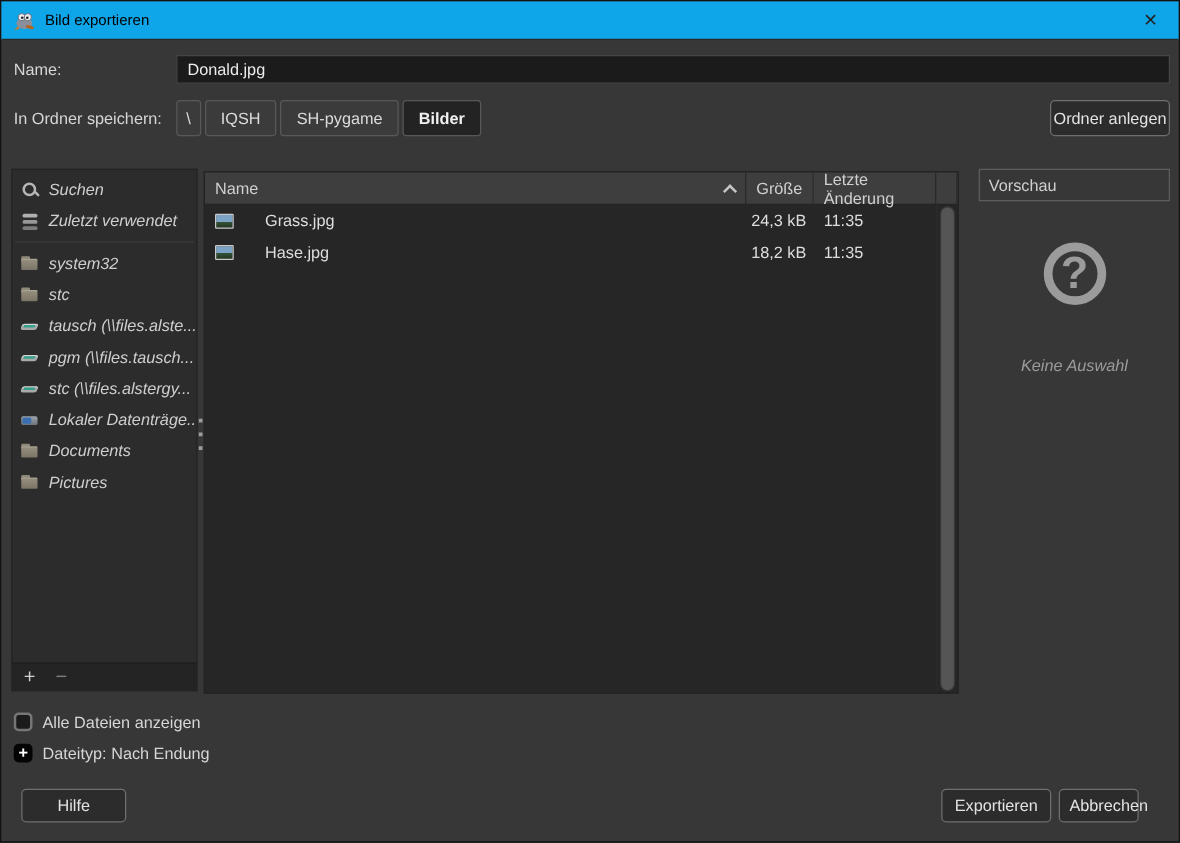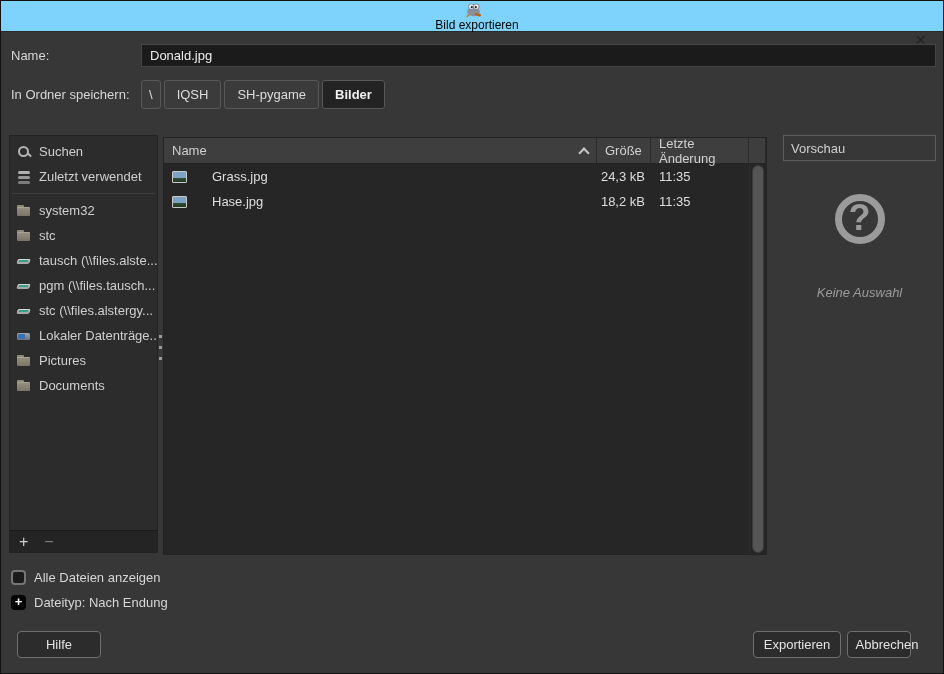--- a/index.html
+++ b/index.html
@@ -5,23 +5,22 @@
   * { margin:0; padding:0; box-sizing:border-box; }
   html,body { background:#1b1b1b; }
   .window {
     position:relative; width:944px; height:674px;
     font-family:"Liberation Sans", sans-serif;
     background:#373737; border:1px solid #121212; overflow:hidden;
   }
   
   .titlebar {
     position:absolute; left:0; top:0; right:0; height:31px;
-    background:#7dd3fc; display:flex; align-items:center; padding:0 0 0 10px;
+    background:#0ea5e9; display:flex; align-items:center; padding:0 0 0 10px;
     border-bottom:1px solid #2a2a2a;
-    flex-direction:column;
   }
   .titlebar .app-icon { width:17px; height:17px; margin-right:8px; flex:none; }
   .titlebar .title { font-size:12px; color:#000; }
   .close-btn {
     margin-left:auto; width:45px; height:30px; display:flex; align-items:center;
     justify-content:center; font-size:14px; color:#222; cursor:default;
   }
   
   .lbl { font-size:13px; color:#d6d6d6; }
   
@@ -50,21 +49,21 @@
     height:26px; background:#3e3e3e; border-bottom:1px solid #262626;
     display:flex; align-items:center; padding:0 7px; font-size:13px; color:#cfcfcf;
   }
   .sidebar {
     position:absolute; left:8px; top:134px; width:149px; height:418px;
     background:#2c2c2c; border:1px solid #232323; display:flex; flex-direction:column;
   }
   .places-list { flex:1; overflow:hidden; padding-top:3px; }
   .place {
     height:25px; display:flex; align-items:center; gap:7px; padding:0 6px;
-    font-size:13px; color:#cfcfcf; white-space:nowrap; overflow:hidden;
+    font-size:13px; color:#cfcfcf; white-space:nowrap; overflow:hidden;font-style:italic;
   }
   .place-sep { height:1px; background:#3d3d3d; margin:4px 2px; }
   .sidebar-footer {
     height:22px; background:#242424; border-top:1px solid #1c1c1c;
     display:flex; align-items:center; gap:16px; padding:0 9px;
   }
   .tool-add { font-size:16px; color:#d0d0d0; line-height:18px; }
   .tool-remove { font-size:16px; color:#8e8e8e; opacity:.85; line-height:18px; }
   .splitter-dots {
     position:absolute; left:158px; top:334px; width:3px; height:3px;
@@ -200,20 +199,21 @@
   <span class="lbl name-label">Name:</span>
   <input class="name-input" type="text" value="Donald.jpg" style="">
 
   <span class="lbl folder-label">In Ordner speichern:</span>
   <div class="path-bar">
     <div class="path-btn root">\</div>
     <div class="path-btn">IQSH</div>
     <div class="path-btn">SH-pygame</div>
     <div class="path-btn active">Bilder</div>
   </div>
+  <div class="btn btn-create">Ordner anlegen</div>
 
   <div class="sidebar">
     <div class="places-list">
       <div class="place">
         <span class="icon icon-search"></span>
         <span>Suchen</span>
       </div>
       <div class="place">
         <span class="icon icon-recent"></span>
         <span>Zuletzt verwendet</span>
@@ -238,25 +238,25 @@
       <div class="place">
         <span class="icon icon-network"></span>
         <span>stc (\\files.alstergy...</span>
       </div>
       <div class="place">
         <span class="icon icon-disk"></span>
         <span>Lokaler Datenträge...</span>
       </div>
       <div class="place">
         <span class="icon icon-folder"></span>
+        <span>Documents</span>
+      </div>
+      <div class="place">
+        <span class="icon icon-folder"></span>
         <span>Pictures</span>
-      </div>
-      <div class="place">
-        <span class="icon icon-folder"></span>
-        <span>Documents</span>
       </div>
     </div>
     <div class="sidebar-footer">
       <span class="tool-add">+</span>
       <span class="tool-remove">−</span>
     </div>
   </div>
 
   <div class="splitter-dots"></div>
 

